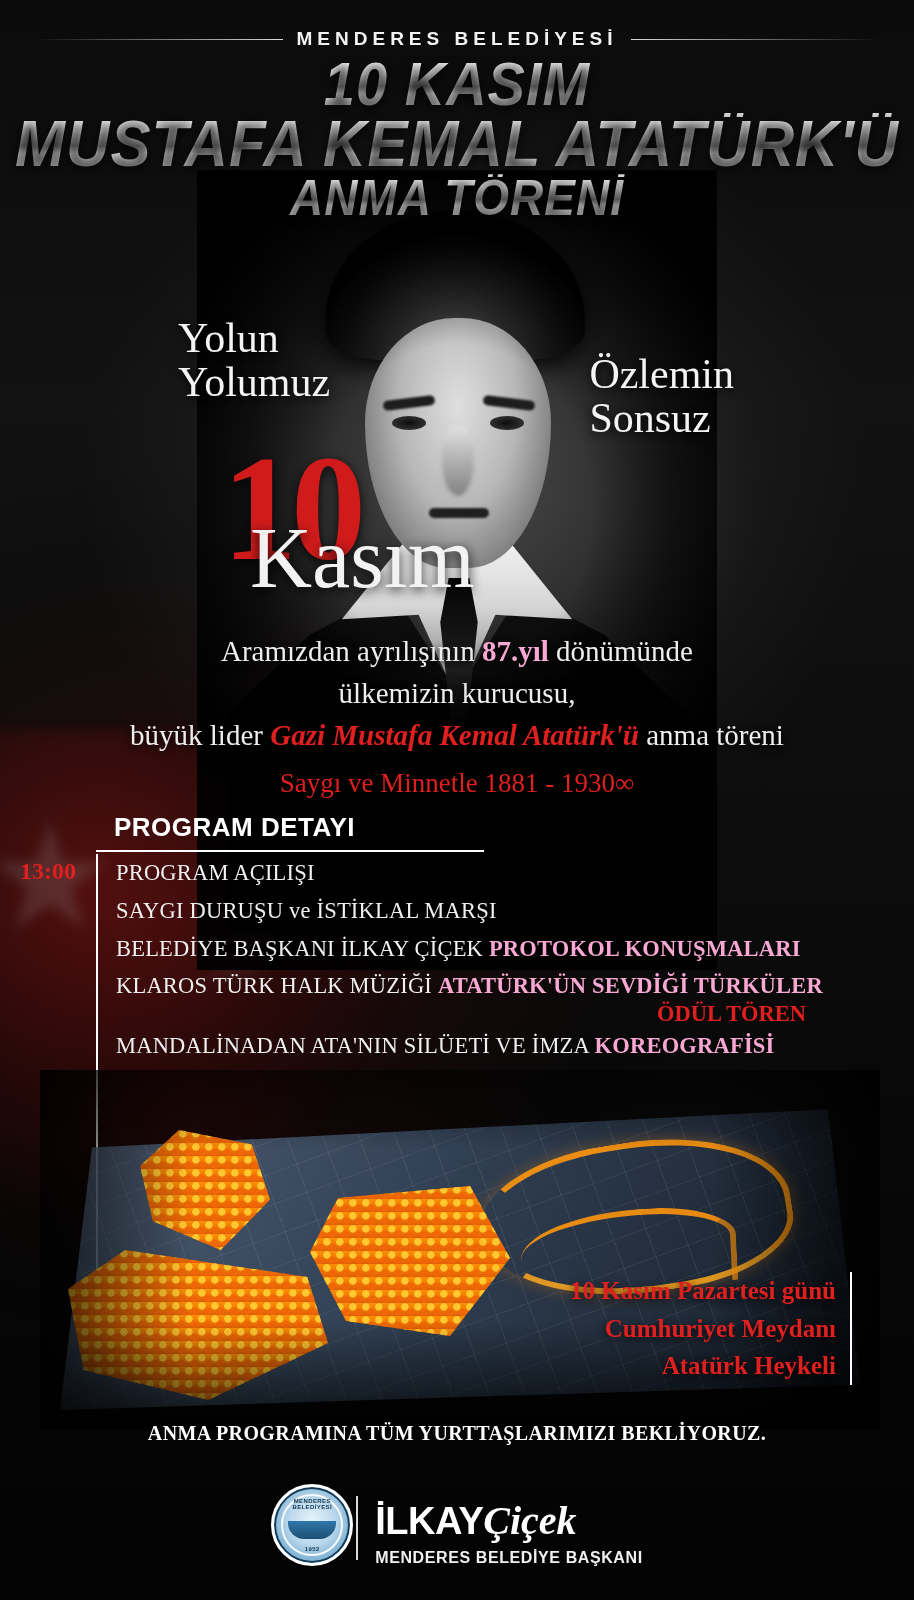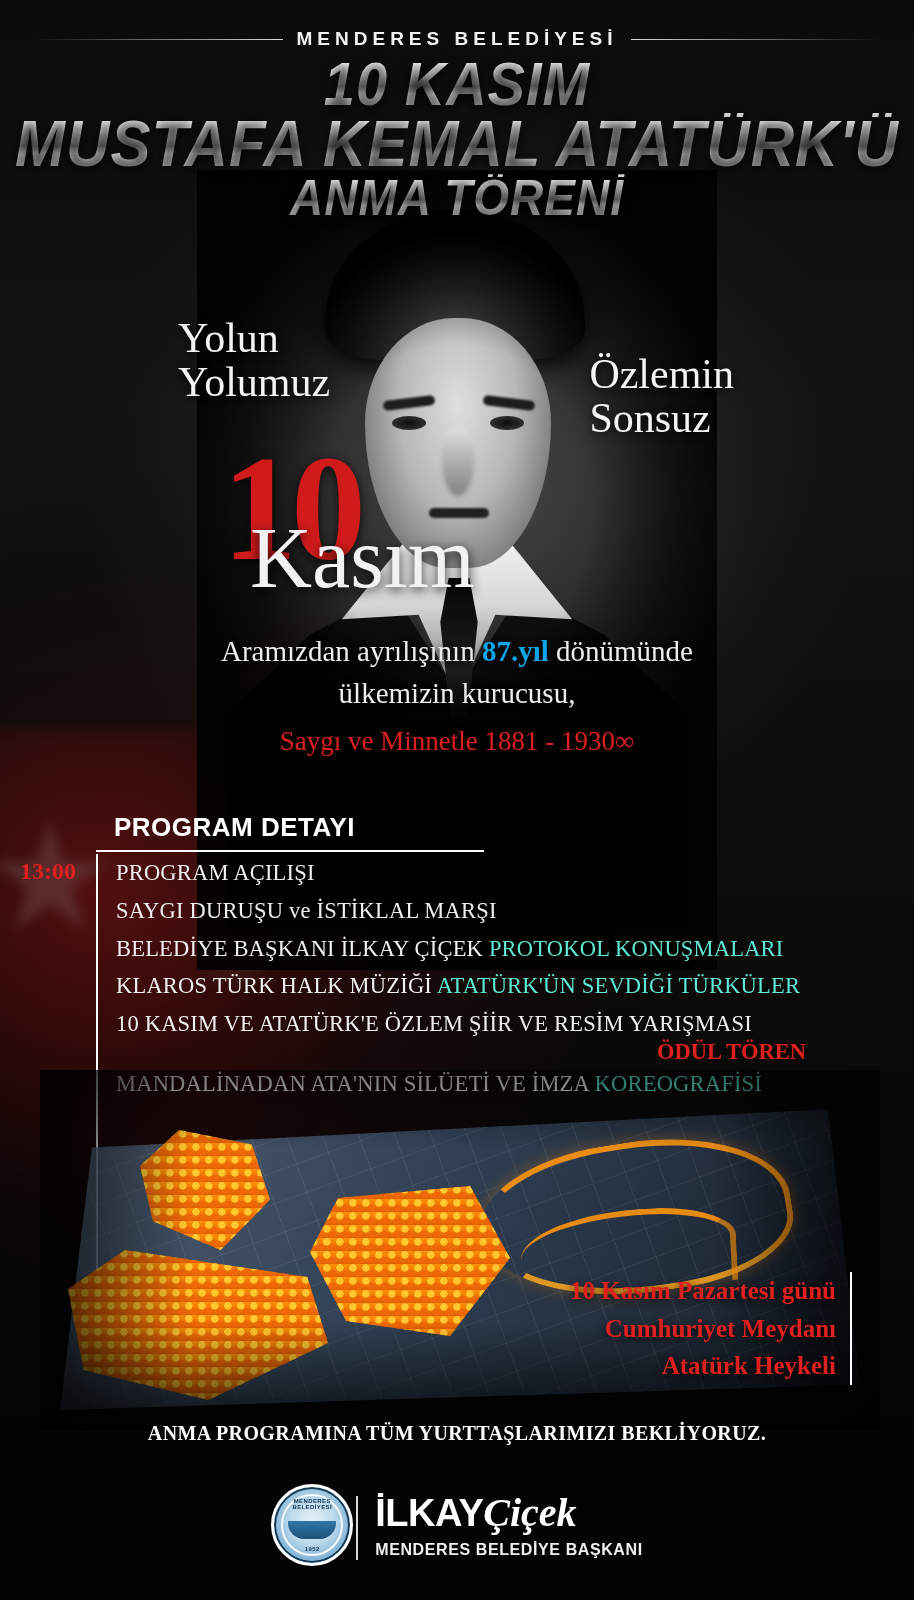--- a/index.html
+++ b/index.html
@@ -220,21 +220,21 @@
   .intro {
     position: absolute;
     left: 0; right: 0;
     top: 630px;
     text-align: center;
     font-size: 29px;
     line-height: 1.45;
     color: #eee;
     text-shadow: 0 2px 7px rgba(0,0,0,.95);
   }
-  .intro .hl { color: #0ea5e9; font-weight: bold; }
+  .intro .hl { color: #f9a8d4; font-weight: bold; }
   .intro .hl-italic { color: #e01f1f; font-weight: bold; font-style: italic; }
   .intro .dates {
     display: block;
     margin-top: 8px;
     color: #e01f1f;
     font-size: 27px;
   }
 
   
   .program {
@@ -262,21 +262,21 @@
   }
   .prog-item {
     font-family: "Liberation Serif", serif;
     font-size: 22.5px;
     letter-spacing: .2px;
     color: #f0f0f0;
     line-height: 1.28;
     padding: 5px 0 4px 0;
     white-space: nowrap;
   }
-  .prog-item .red { color: #5eead4; font-weight: normal; }
+  .prog-item .red { color: #f9a8d4; font-weight: bold; }
   .prog-time {
     position: absolute;
     left: -78px; top: 4px;
     font-family: "Liberation Serif", serif;
     font-weight: bold;
     font-size: 24px;
     color: #e01f1f;
   }
   .prog-sub {
     text-align: right;
@@ -378,21 +378,21 @@
     letter-spacing: .4px;
     color: #ffffff;
   }
 
   
   .footer {
     position: absolute;
     left: 0; right: 0;
     bottom: 34px;
     display: flex;
-    align-items: center;
+    align-items: flex-end;
     justify-content: center;
     gap: 22px;
   }
   .crest {
     width: 76px; height: 76px;
     border-radius: 50%;
     background: radial-gradient(circle at 50% 45%, #e8f4fb 0%, #bcd9ec 40%, #7fb2d4 70%, #2f6e99 100%);
     border: 3px solid #ffffff;
     position: relative;
     box-shadow: 0 0 0 2px #123a55 inset;
@@ -502,42 +502,42 @@
   <div class="bigdate">
     <div class="num">10</div>
     <div class="word">Kasım</div>
   </div>
 
   <div class="intro">
     <div>
       <span>Aramızdan ayrılışının </span><span class="hl">87.yıl</span><span> dönümünde</span>
     </div>
     <div>ülkemizin kurucusu,</div>
+    <div>
+      <span>büyük lider </span><span class="hl-italic">Gazi Mustafa Kemal Atatürk'ü</span><span> anma töreni</span>
+    </div>
     <span class="dates">Saygı ve Minnetle 1881 - 1930∞</span>
   </div>
 
   <div class="program">
     <div class="program-title">PROGRAM DETAYI</div>
     <div class="program-list">
       <div class="prog-time">13:00</div>
 
       <div class="prog-item">
         <span>PROGRAM AÇILIŞI</span><span class="red"></span>
       </div>
       <div class="prog-item">
         <span>SAYGI DURUŞU ve İSTİKLAL MARŞI</span><span class="red"></span>
       </div>
       <div class="prog-item">
         <span>BELEDİYE BAŞKANI İLKAY ÇİÇEK </span><span class="red">PROTOKOL KONUŞMALARI</span>
       </div>
       <div class="prog-item">
         <span>KLAROS TÜRK HALK MÜZİĞİ </span><span class="red">ATATÜRK'ÜN SEVDİĞİ TÜRKÜLER</span>
-      </div>
-      <div class="prog-item">
-        <span>10 KASIM VE ATATÜRK'E ÖZLEM ŞİİR VE RESİM YARIŞMASI</span><span class="red"></span>
       </div>
       <div class="prog-sub">ÖDÜL TÖREN</div>
       <div class="prog-item">
         <span>MANDALİNADAN ATA'NIN SİLÜETİ VE İMZA </span><span class="red">KOREOGRAFİSİ</span>
       </div>
     </div>
   </div>
 
   <div class="mosaic">
     <div class="ground"></div>

